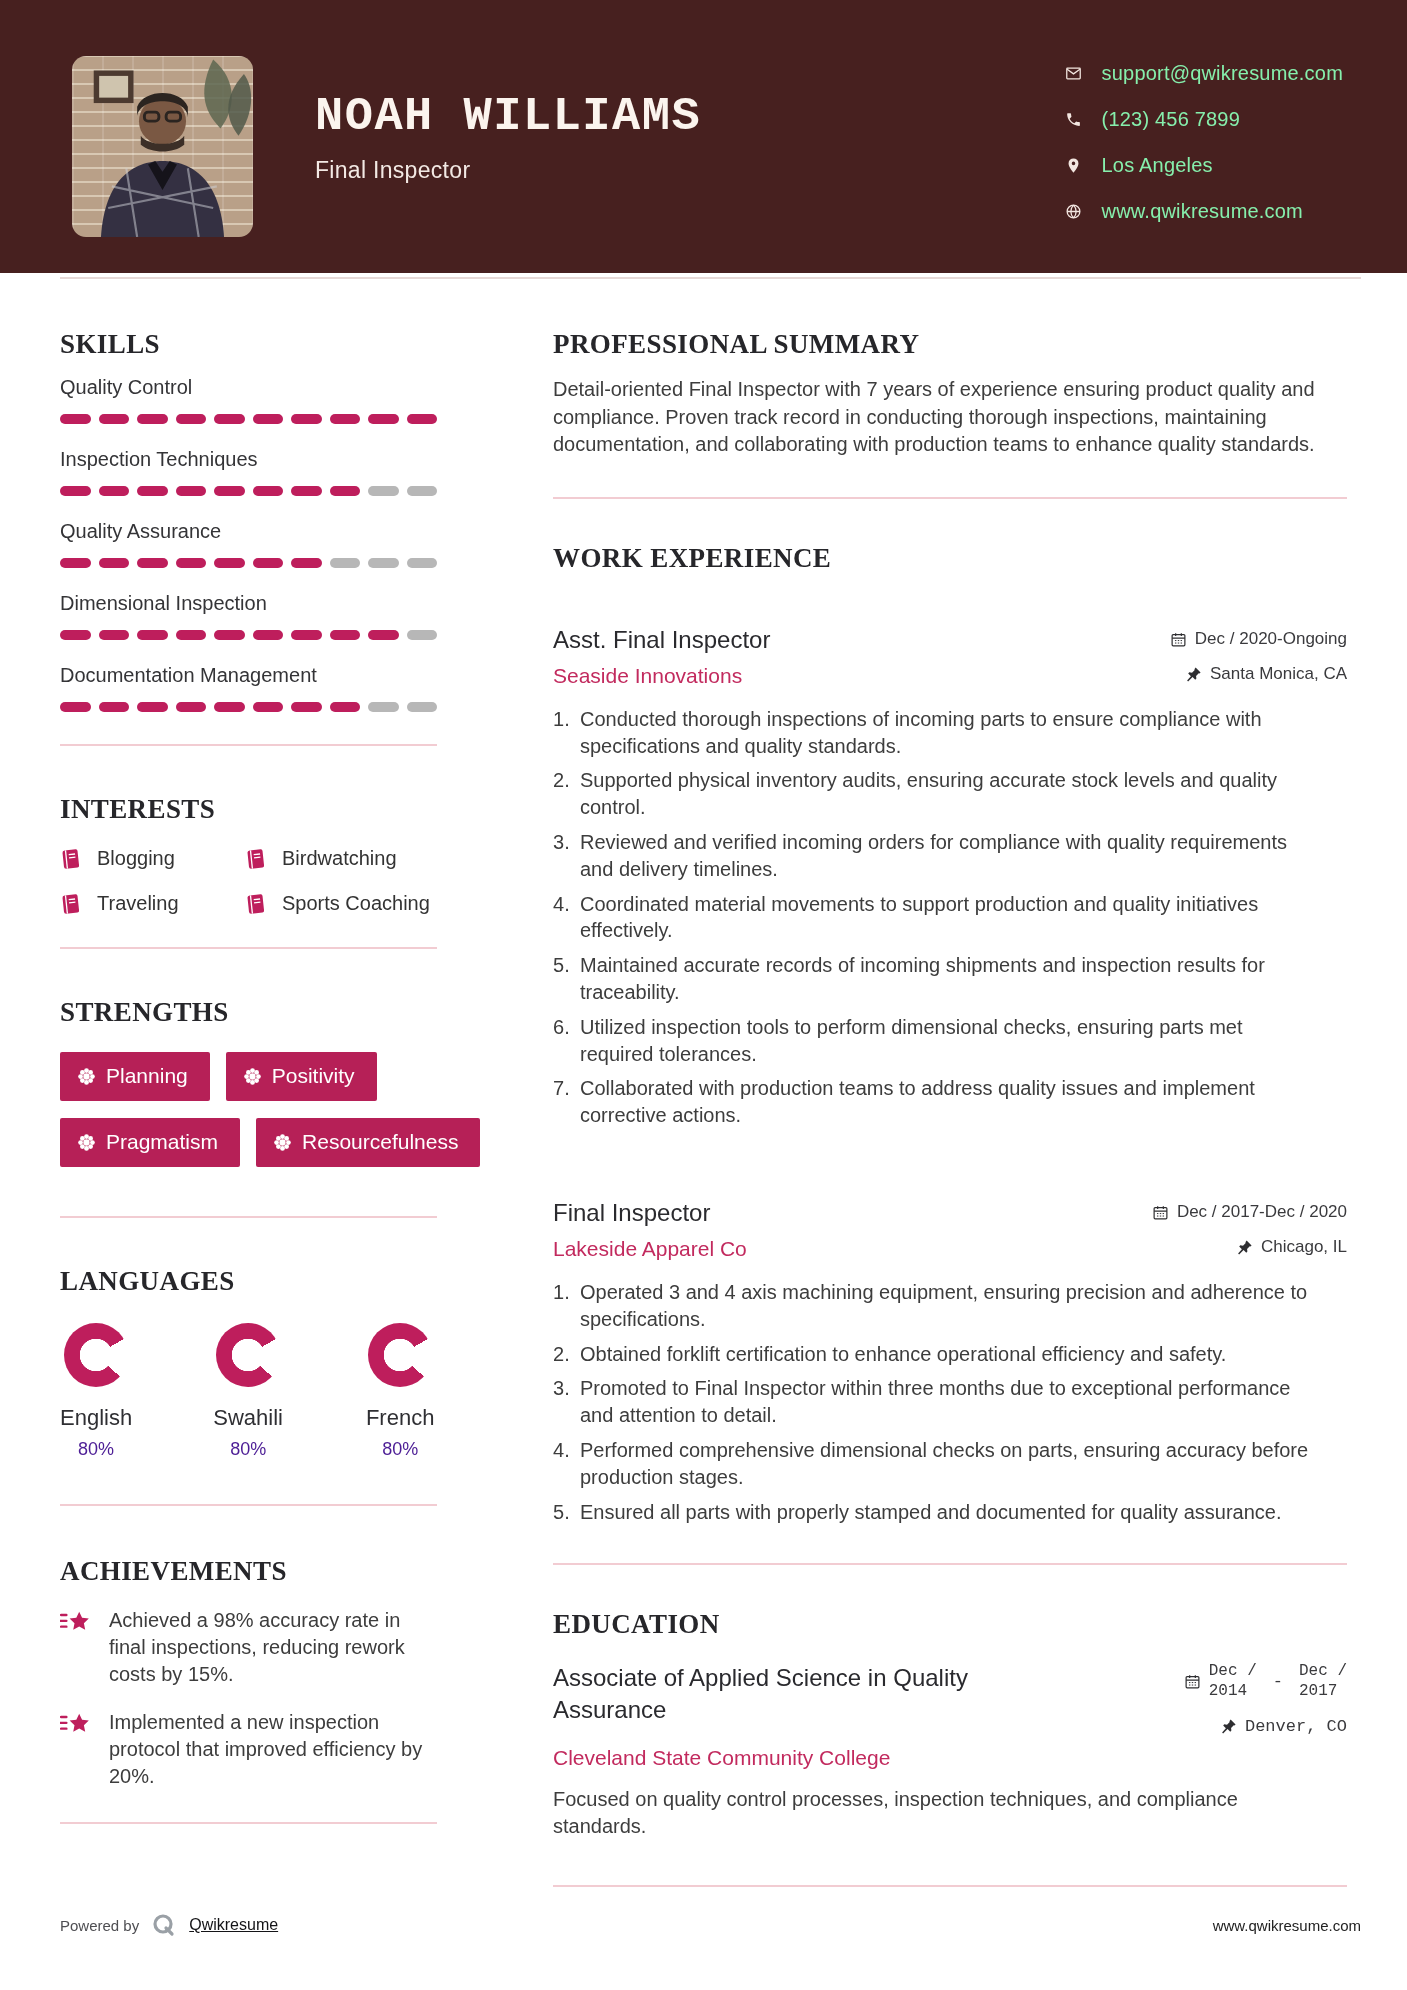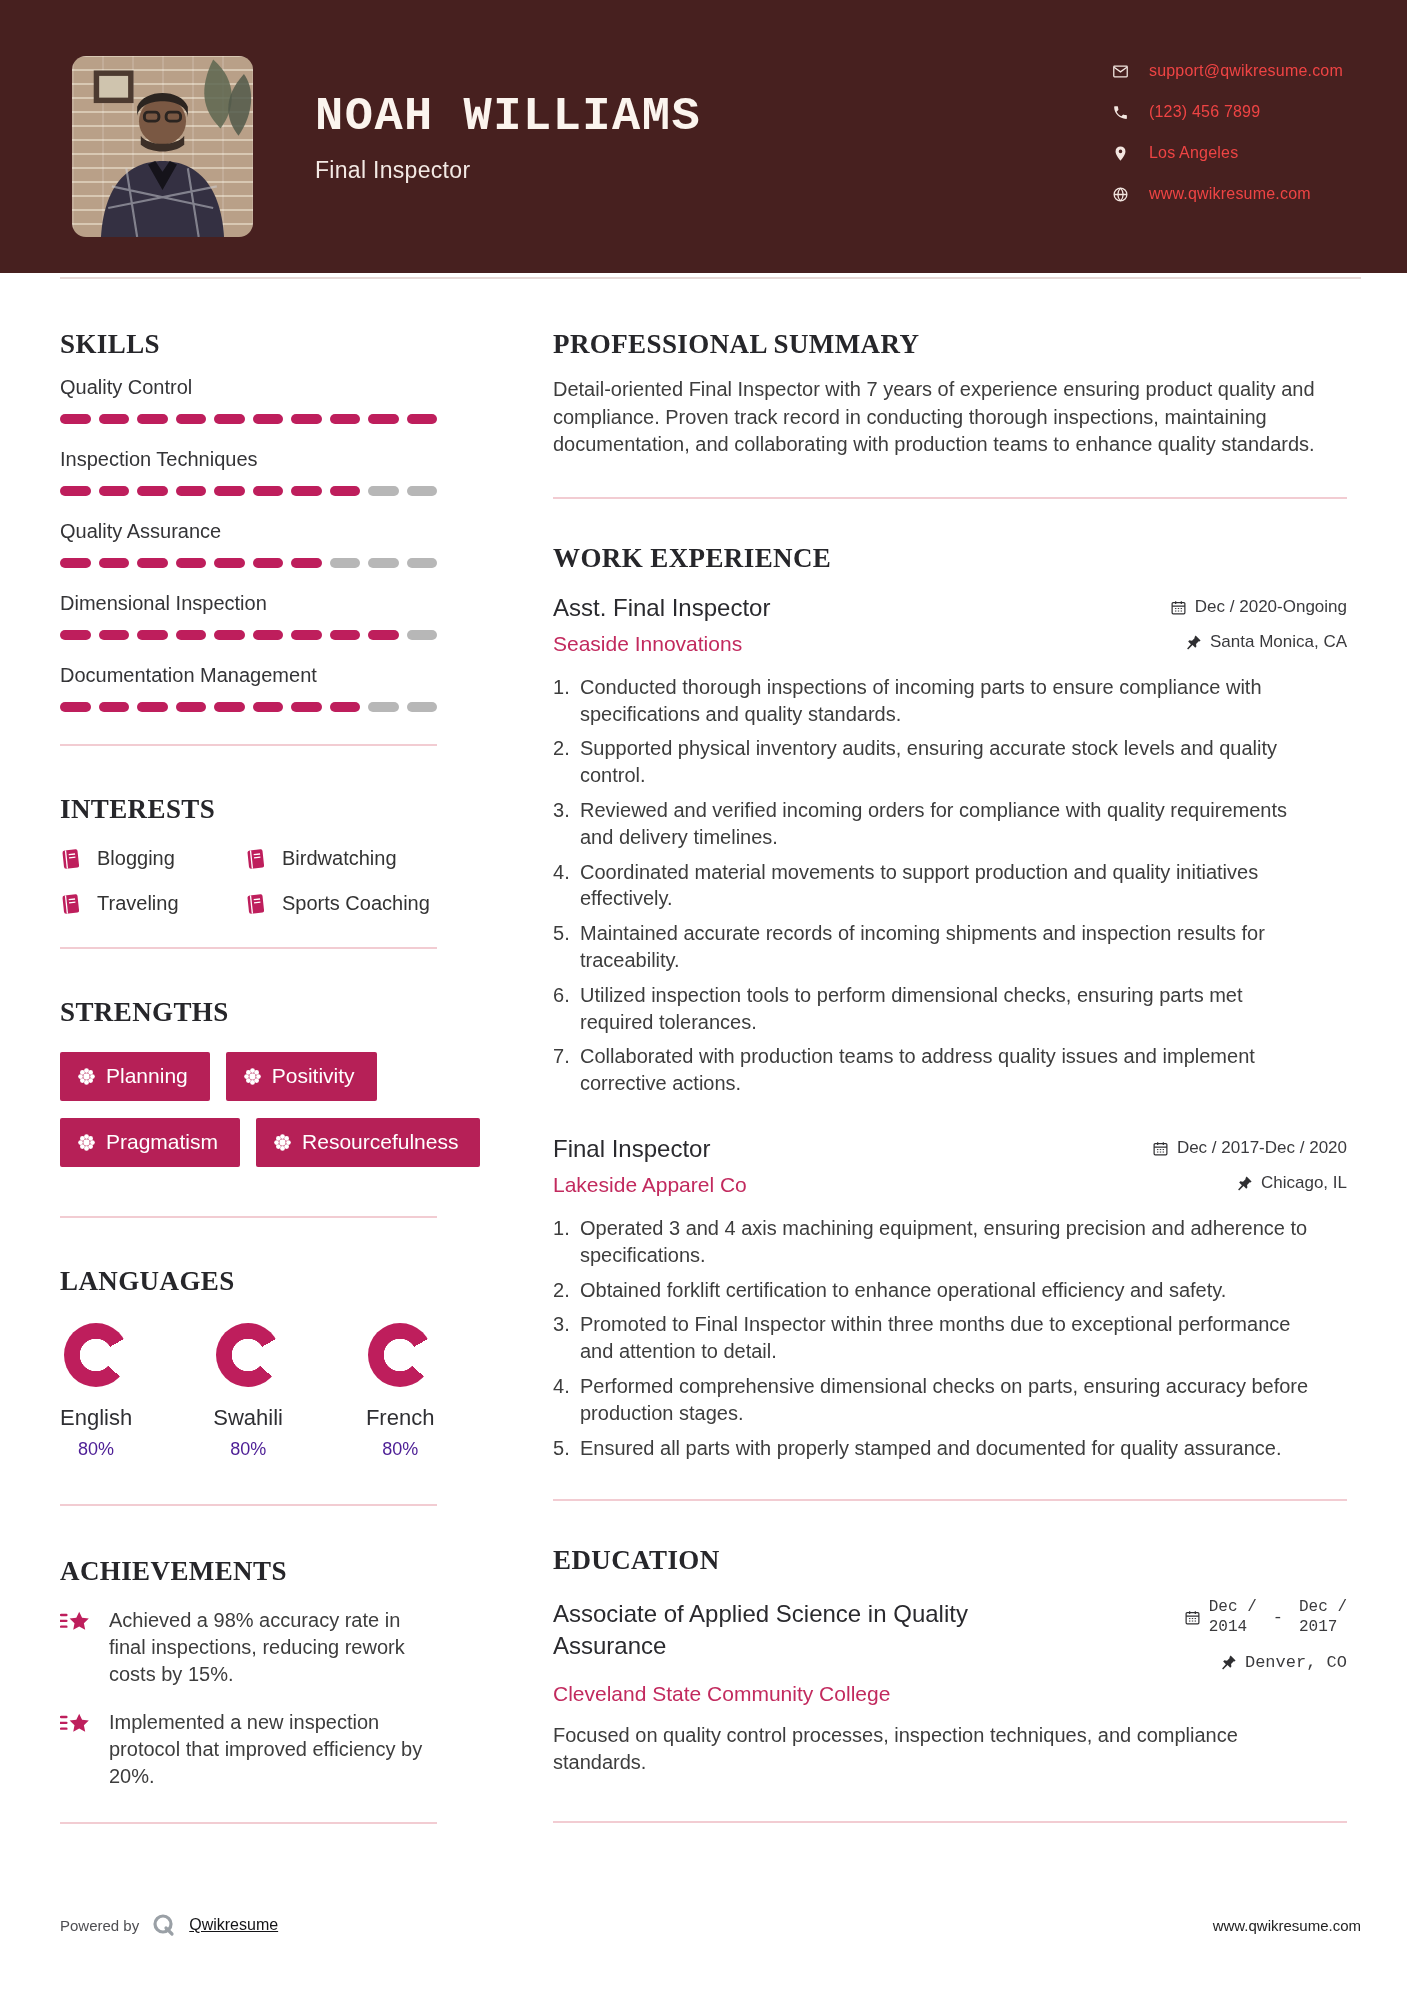--- a/index.html
+++ b/index.html
@@ -22,21 +22,21 @@
   .photo{width:181px;height:181px;border-radius:14px;overflow:hidden;flex:0 0 auto;position:relative;
     background:
       repeating-linear-gradient(90deg, rgba(255,255,255,.14) 0 2px, transparent 2px 30px),
       repeating-linear-gradient(0deg, #b9a088 0 12px, #d8c8b3 12px 14px);
   }
   .photo svg{position:absolute;inset:0;width:100%;height:100%;}
   .idblock{margin-left:62px;padding-top:34px;}
   .name{font-family:Liberation Mono, monospace;font-weight:700;font-size:47px;letter-spacing:1.5px;color:#fbf4ee;}
   .role{font-size:23px;color:#f3e9e4;margin-top:14px;letter-spacing:.3px;}
   .contacts{list-style:none;margin-left:auto;padding-top:6px;}
-  .contact-row{display:flex;align-items:center;gap:20px;margin-bottom:23px;color:#ef4444;font-size:16px;letter-spacing:.2px;}
+  .contact-row{display:flex;align-items:center;gap:20px;margin-bottom:23px;color:#86efac;font-size:20px;letter-spacing:.2px;}
   .contact-row .icn{width:17px;height:17px;display:inline-flex;color:#f3e6e0;}
   .icn svg{width:100%;height:100%;display:block;}
   .top-rule{border-top:2px solid #e6d8d6;margin:4px 46px 0 60px;}
 
   
   .cols{display:flex;padding:0 60px;align-items:flex-start;}
   .col-left{width:377px;flex:0 0 auto;}
   .col-right{flex:1;margin-left:116px;min-width:0;}
   h2{font-family:"Liberation Serif", serif;font-weight:700;font-size:27px;letter-spacing:.4px;color:var(--ink);}
   .rule{border:none;border-top:2px solid var(--divider);margin:32px 0 0 0;}
@@ -71,21 +71,21 @@
 
   
   .ach{display:flex;gap:17px;margin-top:20px;font-size:20px;line-height:1.36;color:var(--body);}
   .ach .icn{width:32px;height:27px;flex:0 0 auto;margin-top:3px;color:var(--accent);}
 
   
   .summary p{margin-top:16px;font-size:20px;line-height:1.38;color:var(--body);max-width:810px;}
   .job{margin-top:20px;}
   .job + .job{margin-top:38px;}
   .job-head,.job-sub{display:flex;justify-content:space-between;align-items:baseline;}
-  .job-title{font-family:"Liberation Sans", sans-serif;font-weight:400;font-size:24px;color:#2a2a2e;}
+  .job-title{font-family:"Liberation Sans", sans-serif;font-weight:400;font-size:24px;color:#2a2a2e;margin-top:32px;}
   .company{font-size:21px;color:var(--company);margin-top:10px;}
   .meta-row{display:flex;align-items:center;gap:8px;font-size:17px;color:#3a3a3d;white-space:nowrap;}
   .meta-row .icn{width:17px;height:17px;color:#2e2e31;}
   .job-sub .meta-row{margin-top:8px;}
   .bullets{list-style:none;margin-top:18px;max-width:760px;}
   .bullets li{position:relative;padding-left:27px;font-size:20px;line-height:1.34;color:var(--body);margin-bottom:8px;counter-increment:bl;}
   .bullets{counter-reset:bl;}
   .bullets li::before{content:counter(bl) ".";position:absolute;left:0;top:0;color:var(--body);}
 
   

